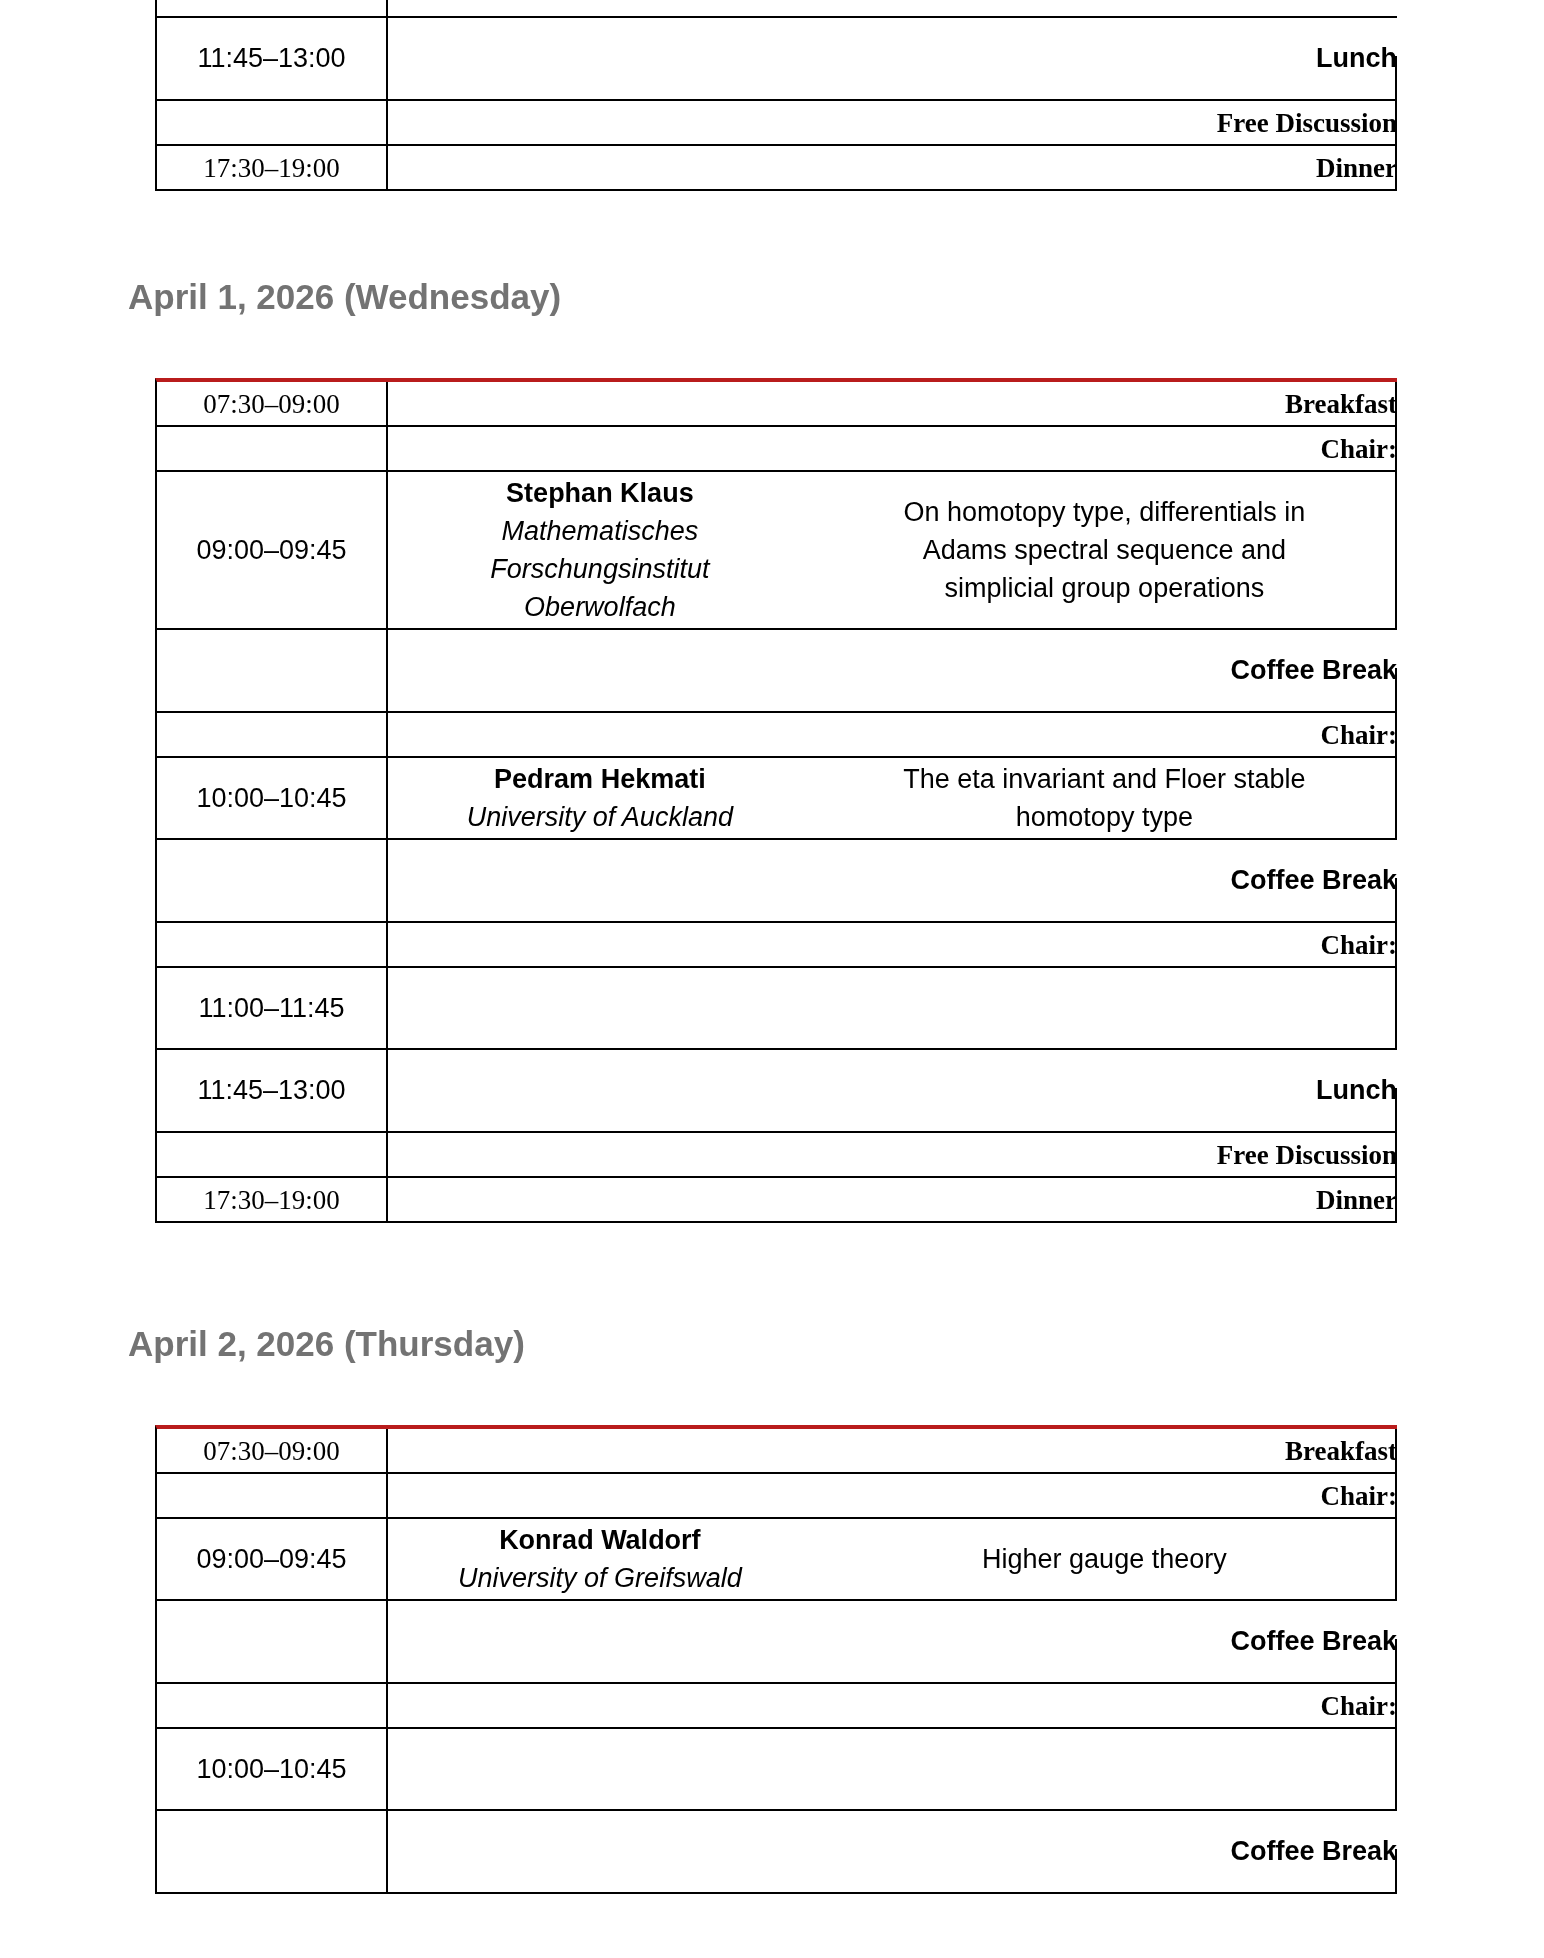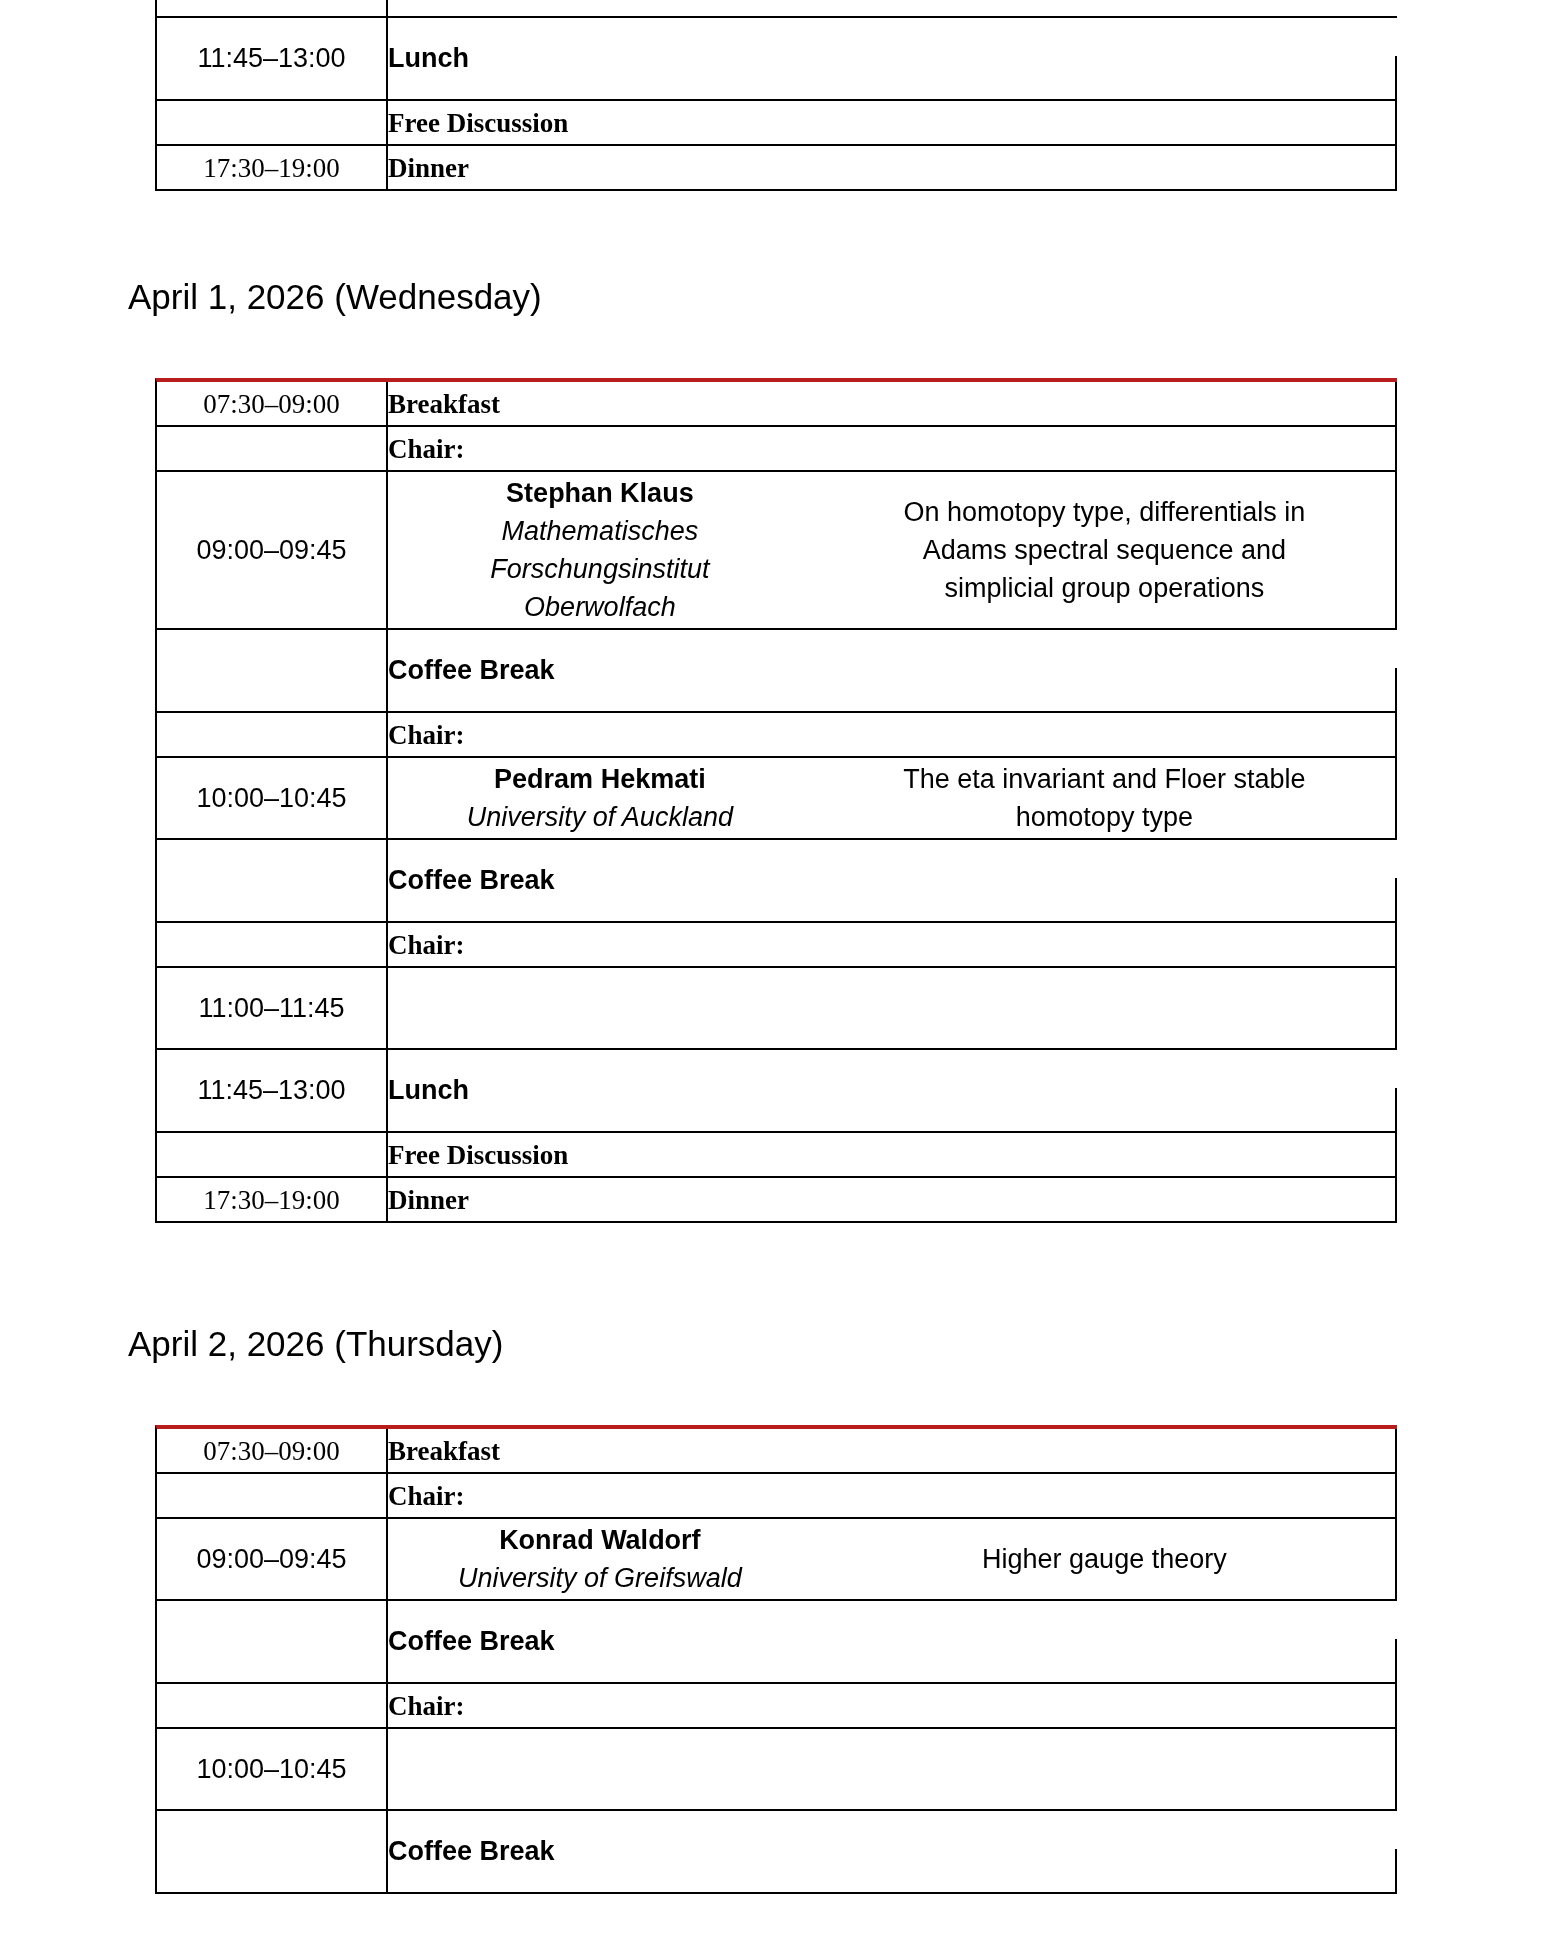--- a/index.html
+++ b/index.html
@@ -3,21 +3,21 @@
 <meta charset="utf-8">
 <style>
   html,body{margin:0;padding:0;background:#ffffff;}
   body{
     width:1544px;height:1958px;overflow:hidden;
     font-family:"Liberation Sans","DejaVu Sans",sans-serif;
     color:#000;
   }
   .page{padding-left:128px;padding-top:0;}
   .day-heading{
-    font-size:35px;line-height:42px;font-weight:normal;color:#000000;
+    font-size:35px;line-height:42px;font-weight:bold;color:#737373;
     margin:85px 0 60px 0;
   }
   .day-heading.mt-lg{margin-top:100px;}
   .day-table{
     width:1242px;margin-left:27px;box-sizing:border-box;
     border-left:2px solid #000;border-top:4px solid #b91c1c;
     background:#fff;
   }
   .day-table.cut-top{border-top:none;}
   .t-row{
@@ -28,21 +28,21 @@
   .t-row::after{content:"";position:absolute;top:0;bottom:0;right:0;width:2px;background:#000;}
   .t-row.no-right::after{display:none;}
   .t-row.tall::after{top:38px;}
   .cell-time{
     flex:0 0 231px;width:231px;box-sizing:border-box;
     border-right:2px solid #000;
     display:flex;align-items:center;justify-content:center;
     line-height:38px;
   }
   .cell-content{
-    flex:1;display:flex;align-items:center;justify-content:flex-start;
+    flex:1;display:flex;align-items:center;justify-content:flex-end;
     text-align:center;min-width:0;
   }
   .t-row.spacer{height:18px;}
   .t-row.short{height:45px;font-family:Liberation Serif, serif;}
   .t-row.tall{height:83px;}
   .t-row.tall .cell-time,
   .t-row.tall .cell-content{align-items:flex-end;padding-bottom:22px;}
   .session-label{font-weight:bold;line-height:38px;}
   .t-row.talk{min-height:82px;}
   .t-row.talk .cell-content{padding:2px 0;}

